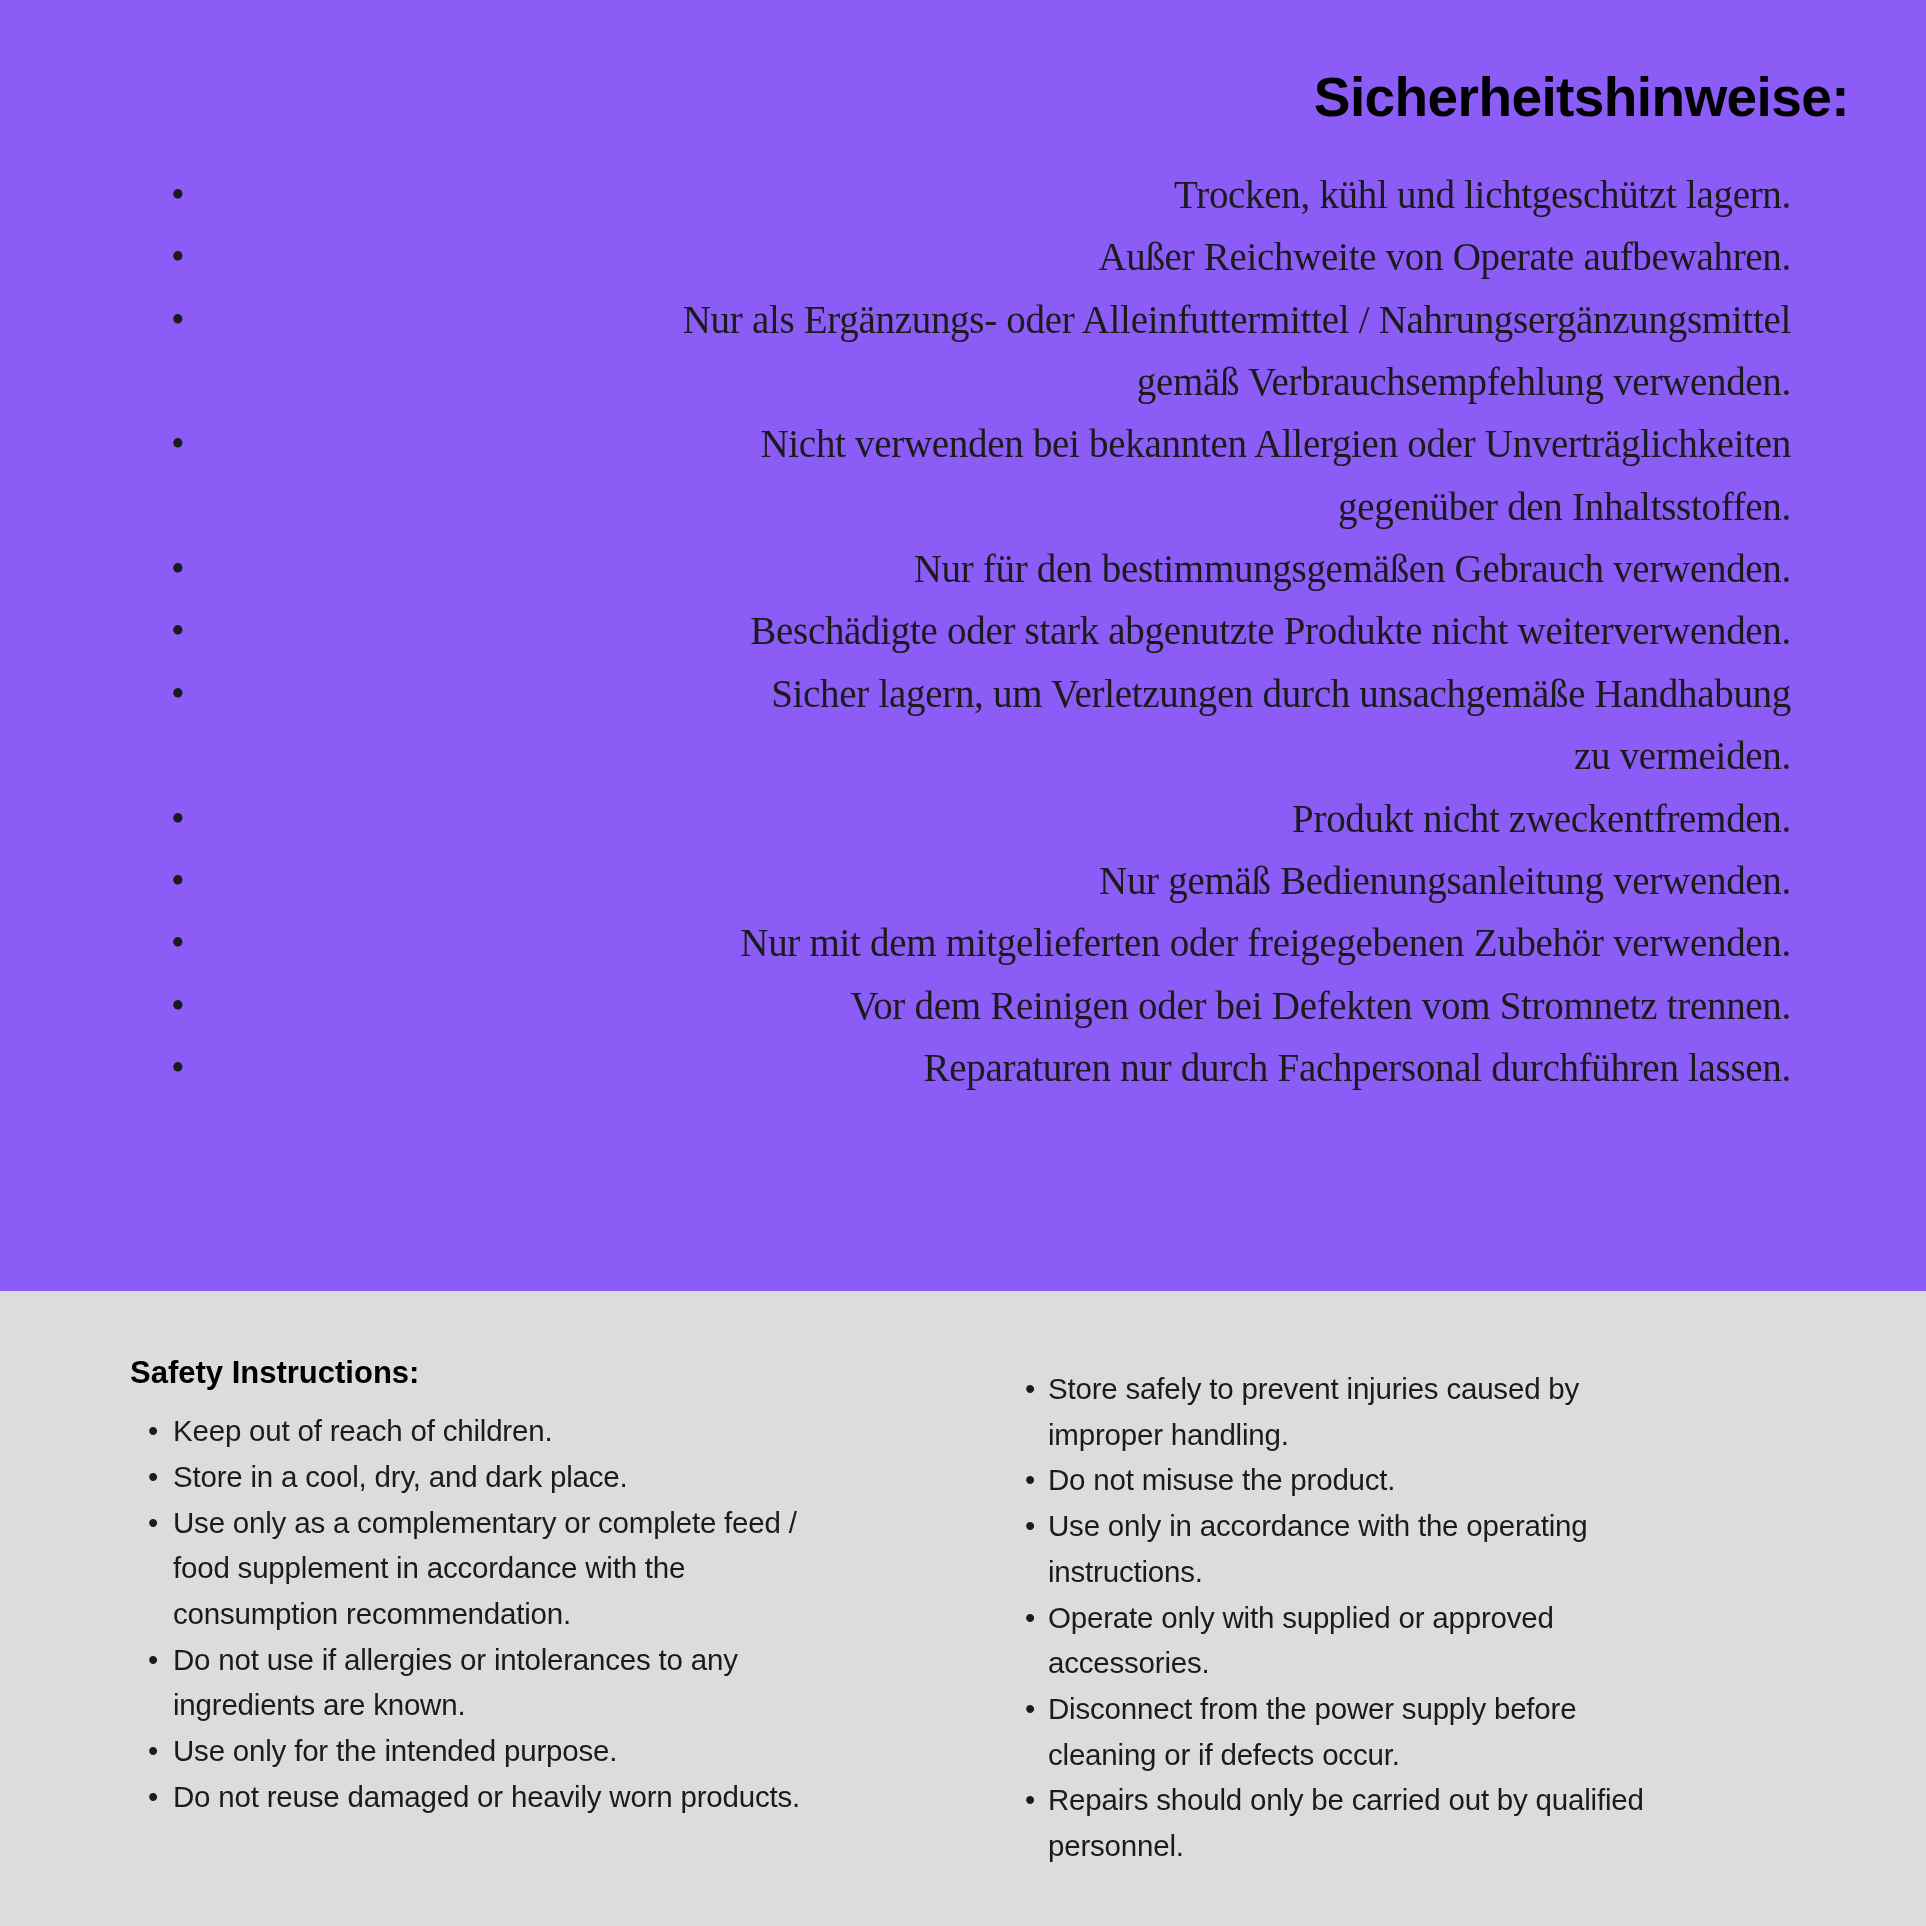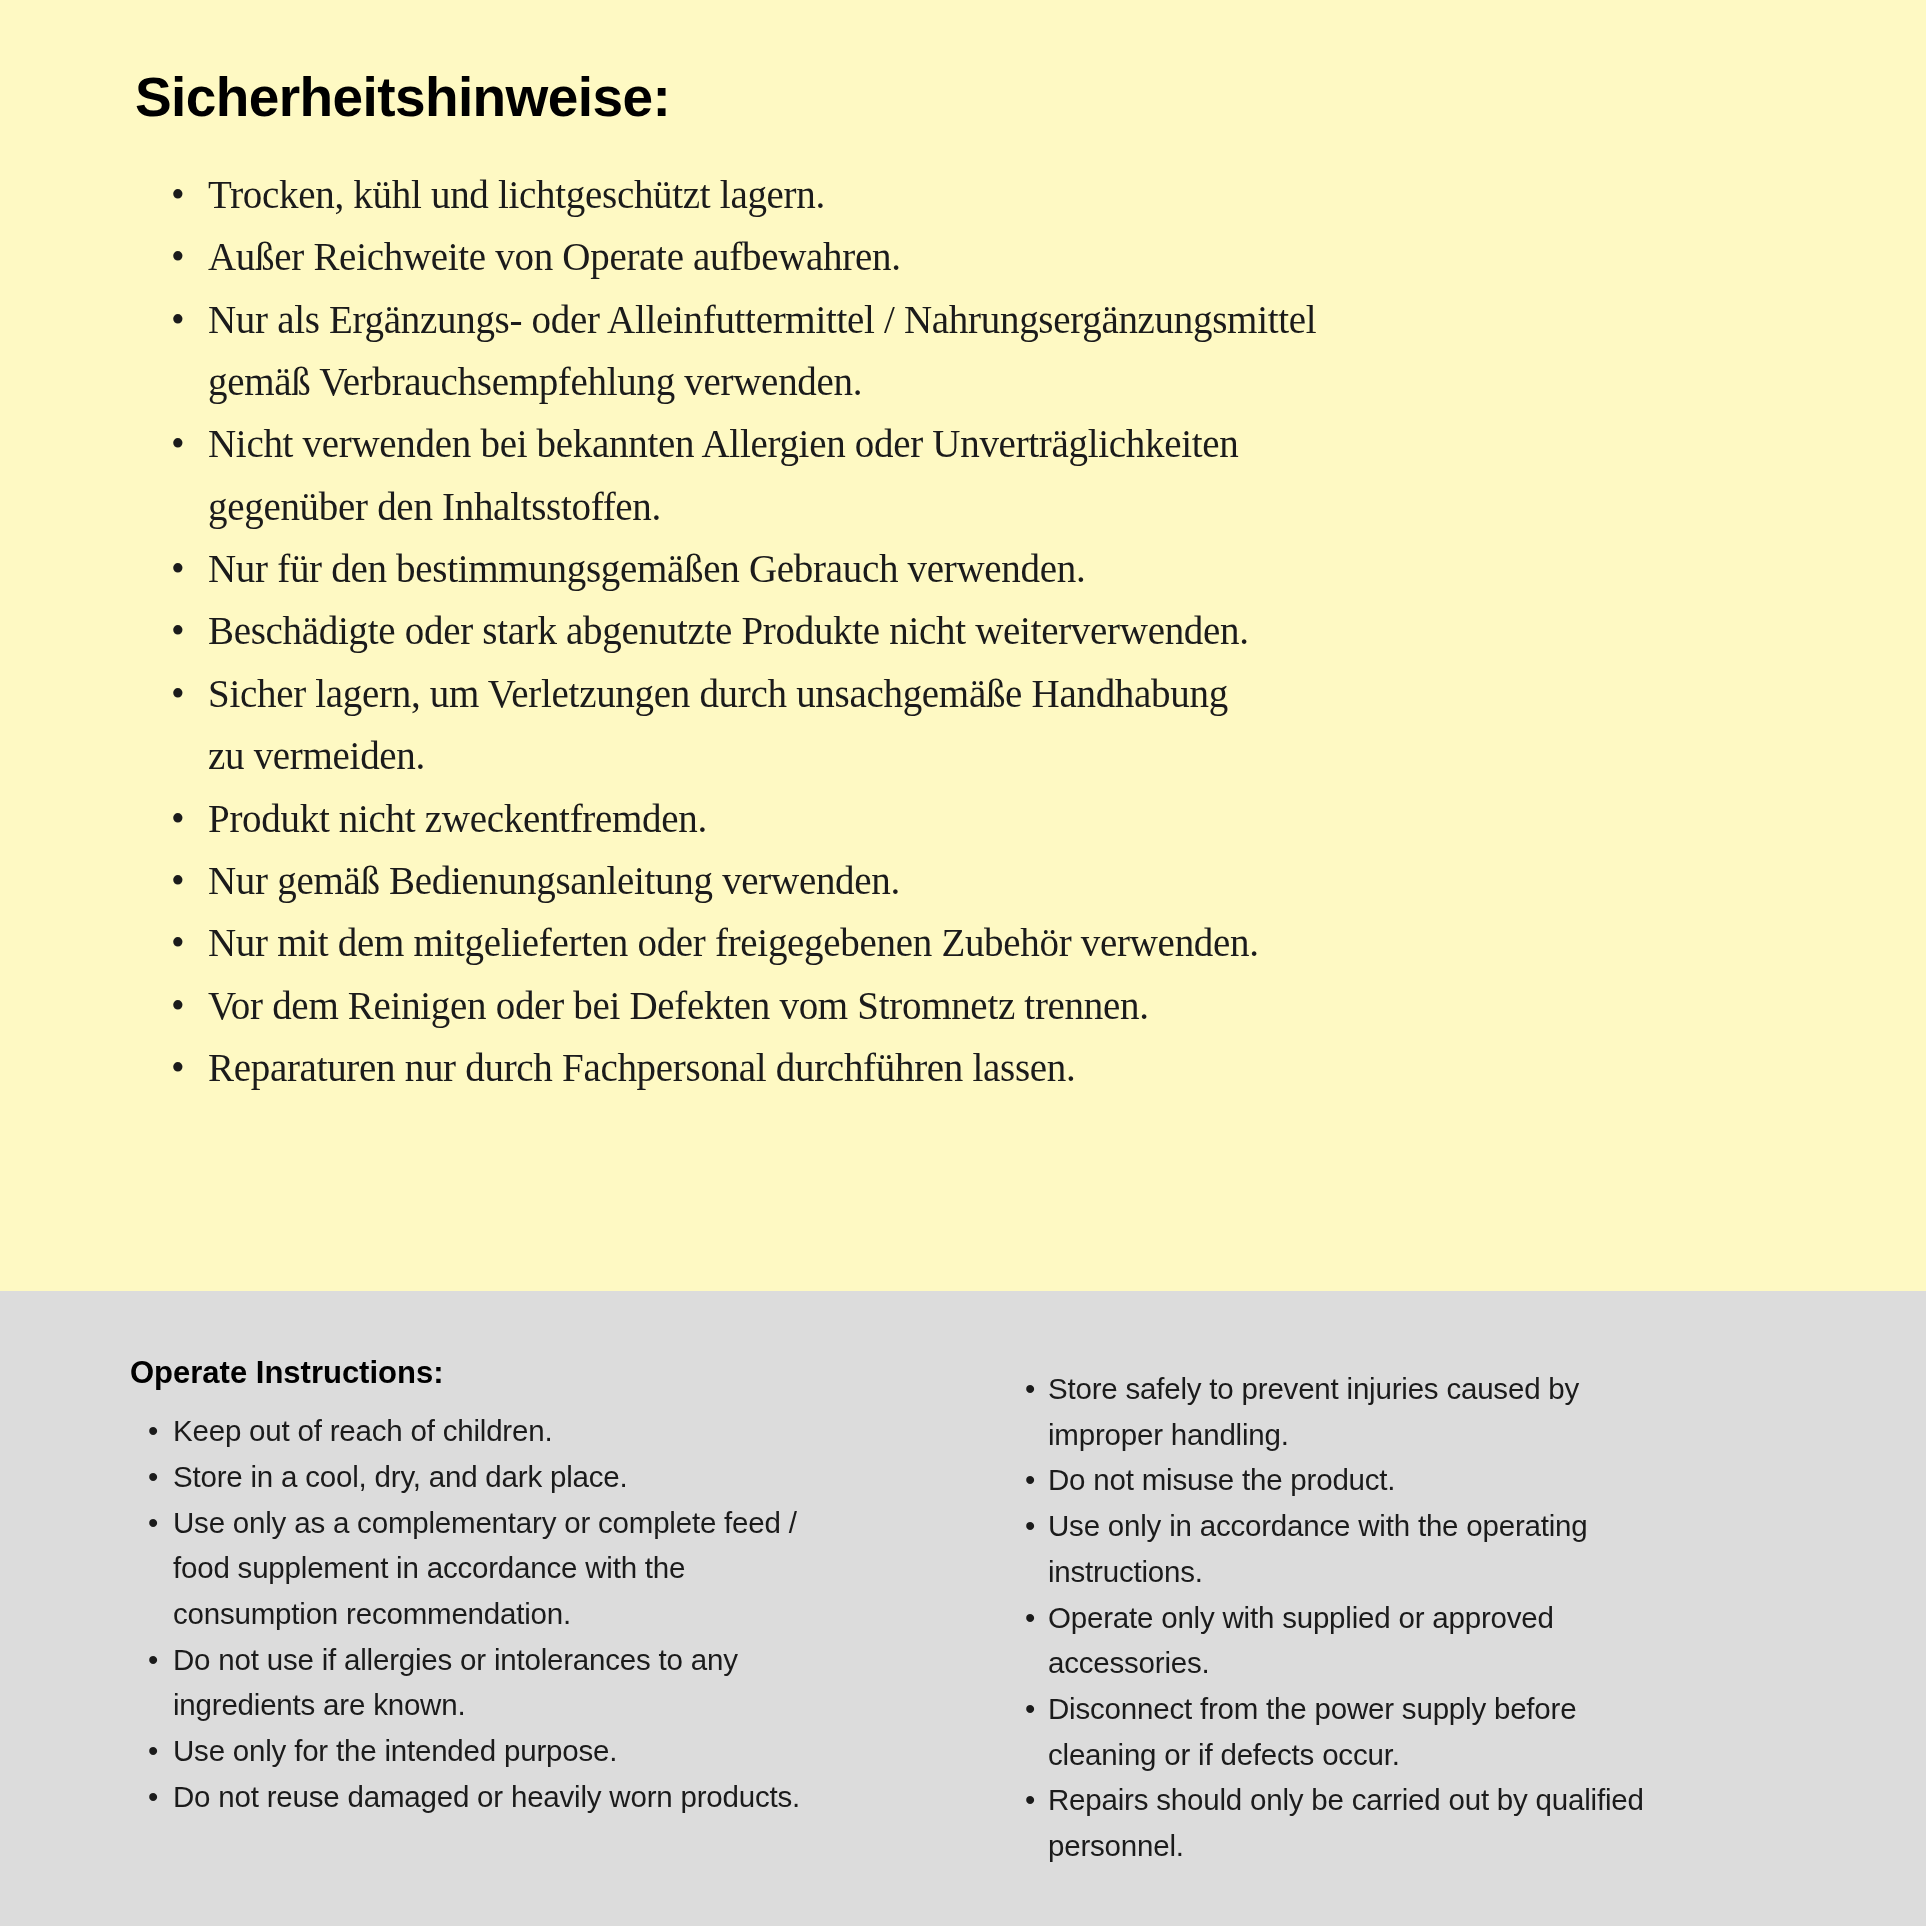--- a/index.html
+++ b/index.html
@@ -19,21 +19,22 @@
 
   
   .section-de {
     position: absolute;
     top: 0;
     left: 0;
     width: 100%;
     height: 1291px;
     box-sizing: border-box;
     padding: 63px 77px 0 135px;
-    background: #fef9c3;
+    background: #8b5cf6;
+    text-align: right;
   }
   .de-heading {
     margin: 0 0 32px 0;
     font-size: 55px;
     line-height: 1.25;
     font-weight: 700;
     color: #000000;
     letter-spacing: -0.6px;
   }
   .de-list {
@@ -138,21 +139,21 @@
         <li>Produkt nicht zweckentfremden.</li>
         <li>Nur gemäß Bedienungsanleitung verwenden.</li>
         <li>Nur mit dem mitgelieferten oder freigegebenen Zubehör verwenden.</li>
         <li>Vor dem Reinigen oder bei Defekten vom Stromnetz trennen.</li>
         <li>Reparaturen nur durch Fachpersonal durchführen lassen.</li>
       </ul>
   </section>
 
   <section class="section-en">
     <div class="col-left">
-      <h2 class="en-heading">Operate Instructions:</h2>
+      <h2 class="en-heading">Safety Instructions:</h2>
       <ul class="en-list">
           <li>Keep out of reach of children.</li>
           <li>Store in a cool, dry, and dark place.</li>
           <li>Use only as a complementary or complete feed /
 food supplement in accordance with the
 consumption recommendation.</li>
           <li>Do not use if allergies or intolerances to any
 ingredients are known.</li>
           <li>Use only for the intended purpose.</li>
           <li>Do not reuse damaged or heavily worn products.</li>

